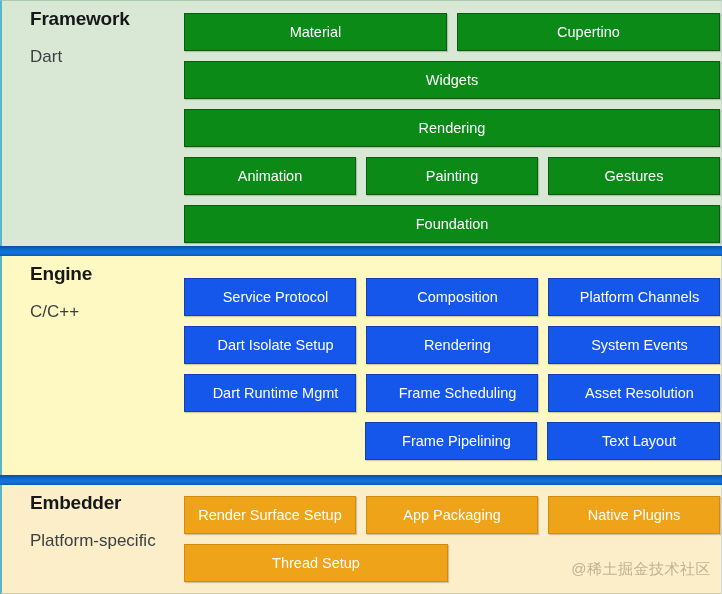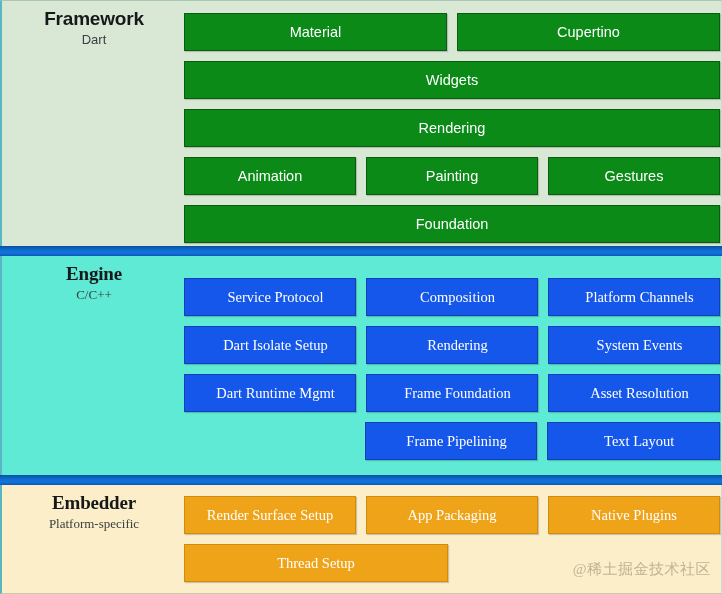--- a/index.html
+++ b/index.html
@@ -32,64 +32,61 @@
   .layer-framework {
     top: 0;
     height: 249px;
     background: #d9e8d5;
     border-top: 1px solid #a9c9b4;
   }
 
   .layer-engine {
     top: 256px;
     height: 222px;
-    background: #5eead4;
-    font-family: Liberation Serif, serif;
+    background: #fef9c3;
   }
 
   .layer-embedder {
     top: 485px;
     height: 109px;
     background: #fbeec8;
     border-bottom: 1px solid #cfc8a8;
-    font-family: Liberation Serif, serif;
   }
 
   
   .divider {
     position: absolute;
     left: 0;
     width: 722px;
     height: 10px;
     background: linear-gradient(to bottom, #0a4f9e 0%, #0d6fd6 45%, #1472e0 70%, #0a58b0 100%);
   }
   .divider-1 { top: 246px; }
   .divider-2 { top: 475px; }
 
   
   .layer-head {
     position: absolute;
-    left: 12px;
+    left: 28px;
     top: 6px;
     width: 160px;
-    text-align: center;
   }
   .layer-title {
     font-size: 19px;
     font-weight: bold;
     color: #17181a;
     letter-spacing: -0.2px;
     line-height: 23px;
     white-space: nowrap;
   }
   .layer-sub {
-    font-size: 13px;
+    font-size: 17px;
     color: #3c4043;
     line-height: 18px;
-    margin-top: 1px;
+    margin-top: 18px;
     white-space: nowrap;
   }
 
   
   .rows {
     position: absolute;
     left: 182px;
     top: 0;
     width: 536px;
   }
@@ -202,21 +199,21 @@
         <div class="cell">Composition</div>
         <div class="cell">Platform Channels</div>
       </div>
       <div class="row">
         <div class="cell">Dart Isolate Setup</div>
         <div class="cell">Rendering</div>
         <div class="cell">System Events</div>
       </div>
       <div class="row">
         <div class="cell">Dart Runtime Mgmt</div>
-        <div class="cell">Frame Foundation</div>
+        <div class="cell">Frame Scheduling</div>
         <div class="cell">Asset Resolution</div>
       </div>
       <div class="row">
         <div class="cell empty"></div>
         <div class="cell">Frame Pipelining</div>
         <div class="cell">Text Layout</div>
       </div>
     </div>
   </div>
 

